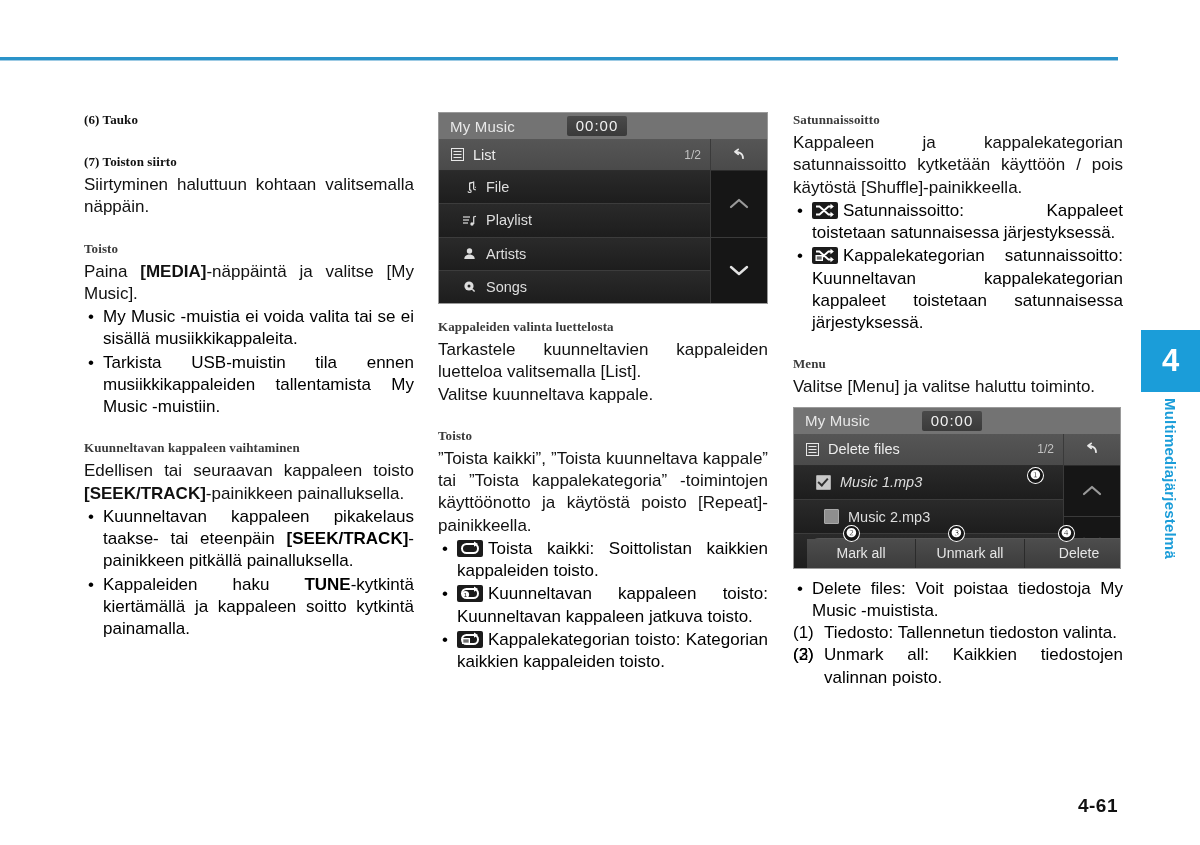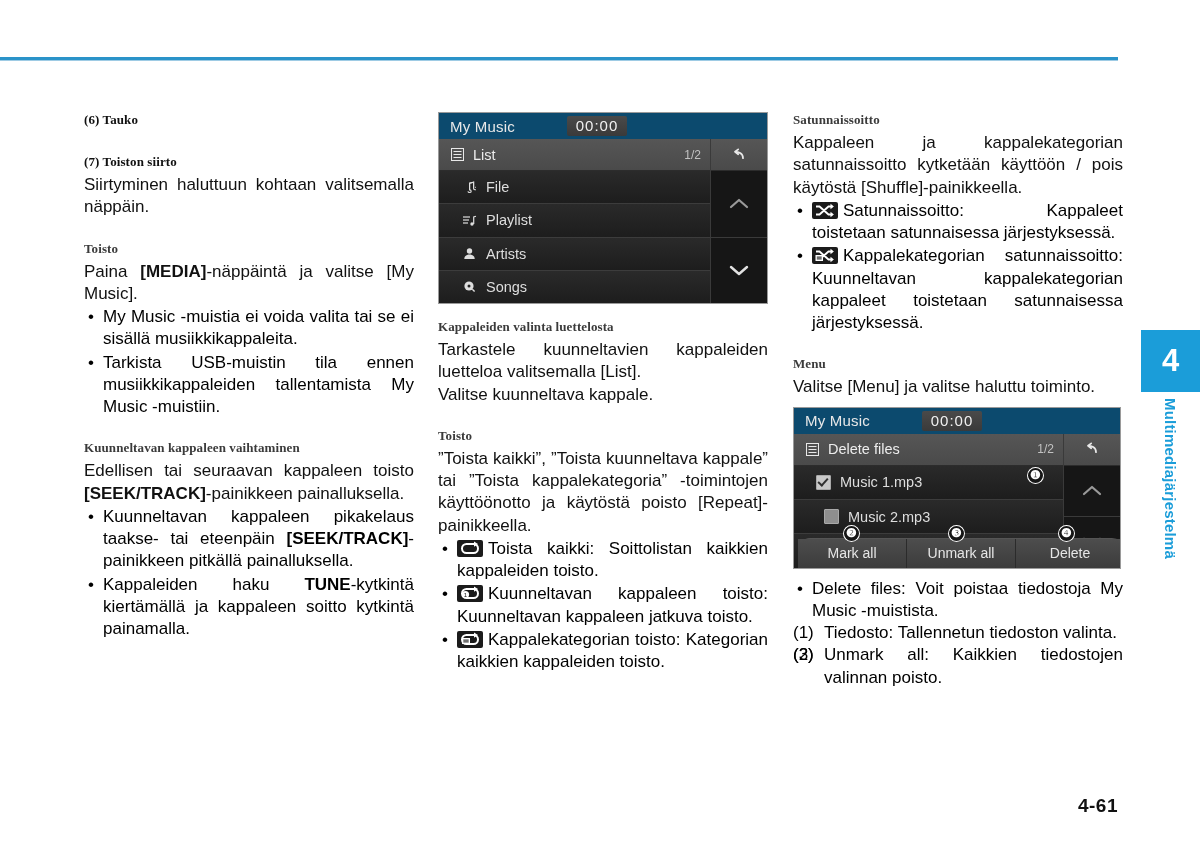--- a/index.html
+++ b/index.html
@@ -165,21 +165,21 @@
   
   .hu {
     background: #161616;
     border: 1px solid #9a9a9a;
     position: relative;
     font-family: "Liberation Sans", sans-serif;
     overflow: hidden;
   }
   .hu-titlebar {
     height: 26px;
-    background: #0c4a6e;
+    background: #737373;
     display: flex;
     align-items: center;
     position: relative;
   }
   .hu-title {
     color: #e8e8e8;
     font-size: 15px;
     padding-left: 11px;
     letter-spacing: 0.2px;
   }
@@ -533,21 +533,21 @@
             <svg width="13" height="13" viewBox="0 0 13 13">
                 <rect x="0.5" y="0.5" width="12" height="12" fill="none" stroke="#e8e8e8"></rect>
                 <line x1="2.5" y1="3.5" x2="10.5" y2="3.5" stroke="#e8e8e8"></line>
                 <line x1="2.5" y1="6.5" x2="10.5" y2="6.5" stroke="#e8e8e8"></line>
                 <line x1="2.5" y1="9.5" x2="10.5" y2="9.5" stroke="#e8e8e8"></line>
               </svg>
           </span>
           <span class="lbl">Delete files</span>
           <span class="page">1/2</span>
         </div>
-        <div class="hu-row" style="">
+        <div class="hu-row" style="font-style:italic;">
           <span class="cb checked"></span>
           <span class="lbl">Music 1.mp3</span>
         </div>
         <div class="hu-row" style="padding-left:30px;">
           <span class="cb"></span>
           <span class="lbl">Music 2.mp3</span>
         </div>
         <div class="hu-row" style="padding-left:30px;border-bottom:none;">
           <span class="cb"></span>
           <span class="lbl">Music 3.mp3</span>
@@ -570,21 +570,21 @@
         </div>
         <div class="hu-scrollpad" style="border-bottom:none;">
           <span class="hu-icon" style="width:22px;height:22px;">
             <svg width="22" height="14" viewBox="0 0 22 14">
                 <path d="M3 4 L11 11 L19 4" fill="none" stroke="#e2e2e2" stroke-width="2.4" stroke-linecap="round" stroke-linejoin="round"></path>
               </svg>
           </span>
         </div>
       </div>
     </div>
-    <div class="hu-btnbar" style="position:absolute;left:4px;bottom:0;width:100%;border-radius:12px;">
+    <div class="hu-btnbar" style="position:absolute;left:13px;bottom:0;width:100%;border-radius:12px;">
       <div class="btn">Mark all</div>
       <div class="btn">Unmark all</div>
       <div class="btn">Delete</div>
     </div>
 
     <div class="callout dark" style="left:233px;top:59px;">❶</div>
     <div class="callout dark" style="left:49px;top:117px;">❷</div>
     <div class="callout dark" style="left:154px;top:117px;">❸</div>
     <div class="callout dark" style="left:264px;top:117px;">❹</div>
   </div>

